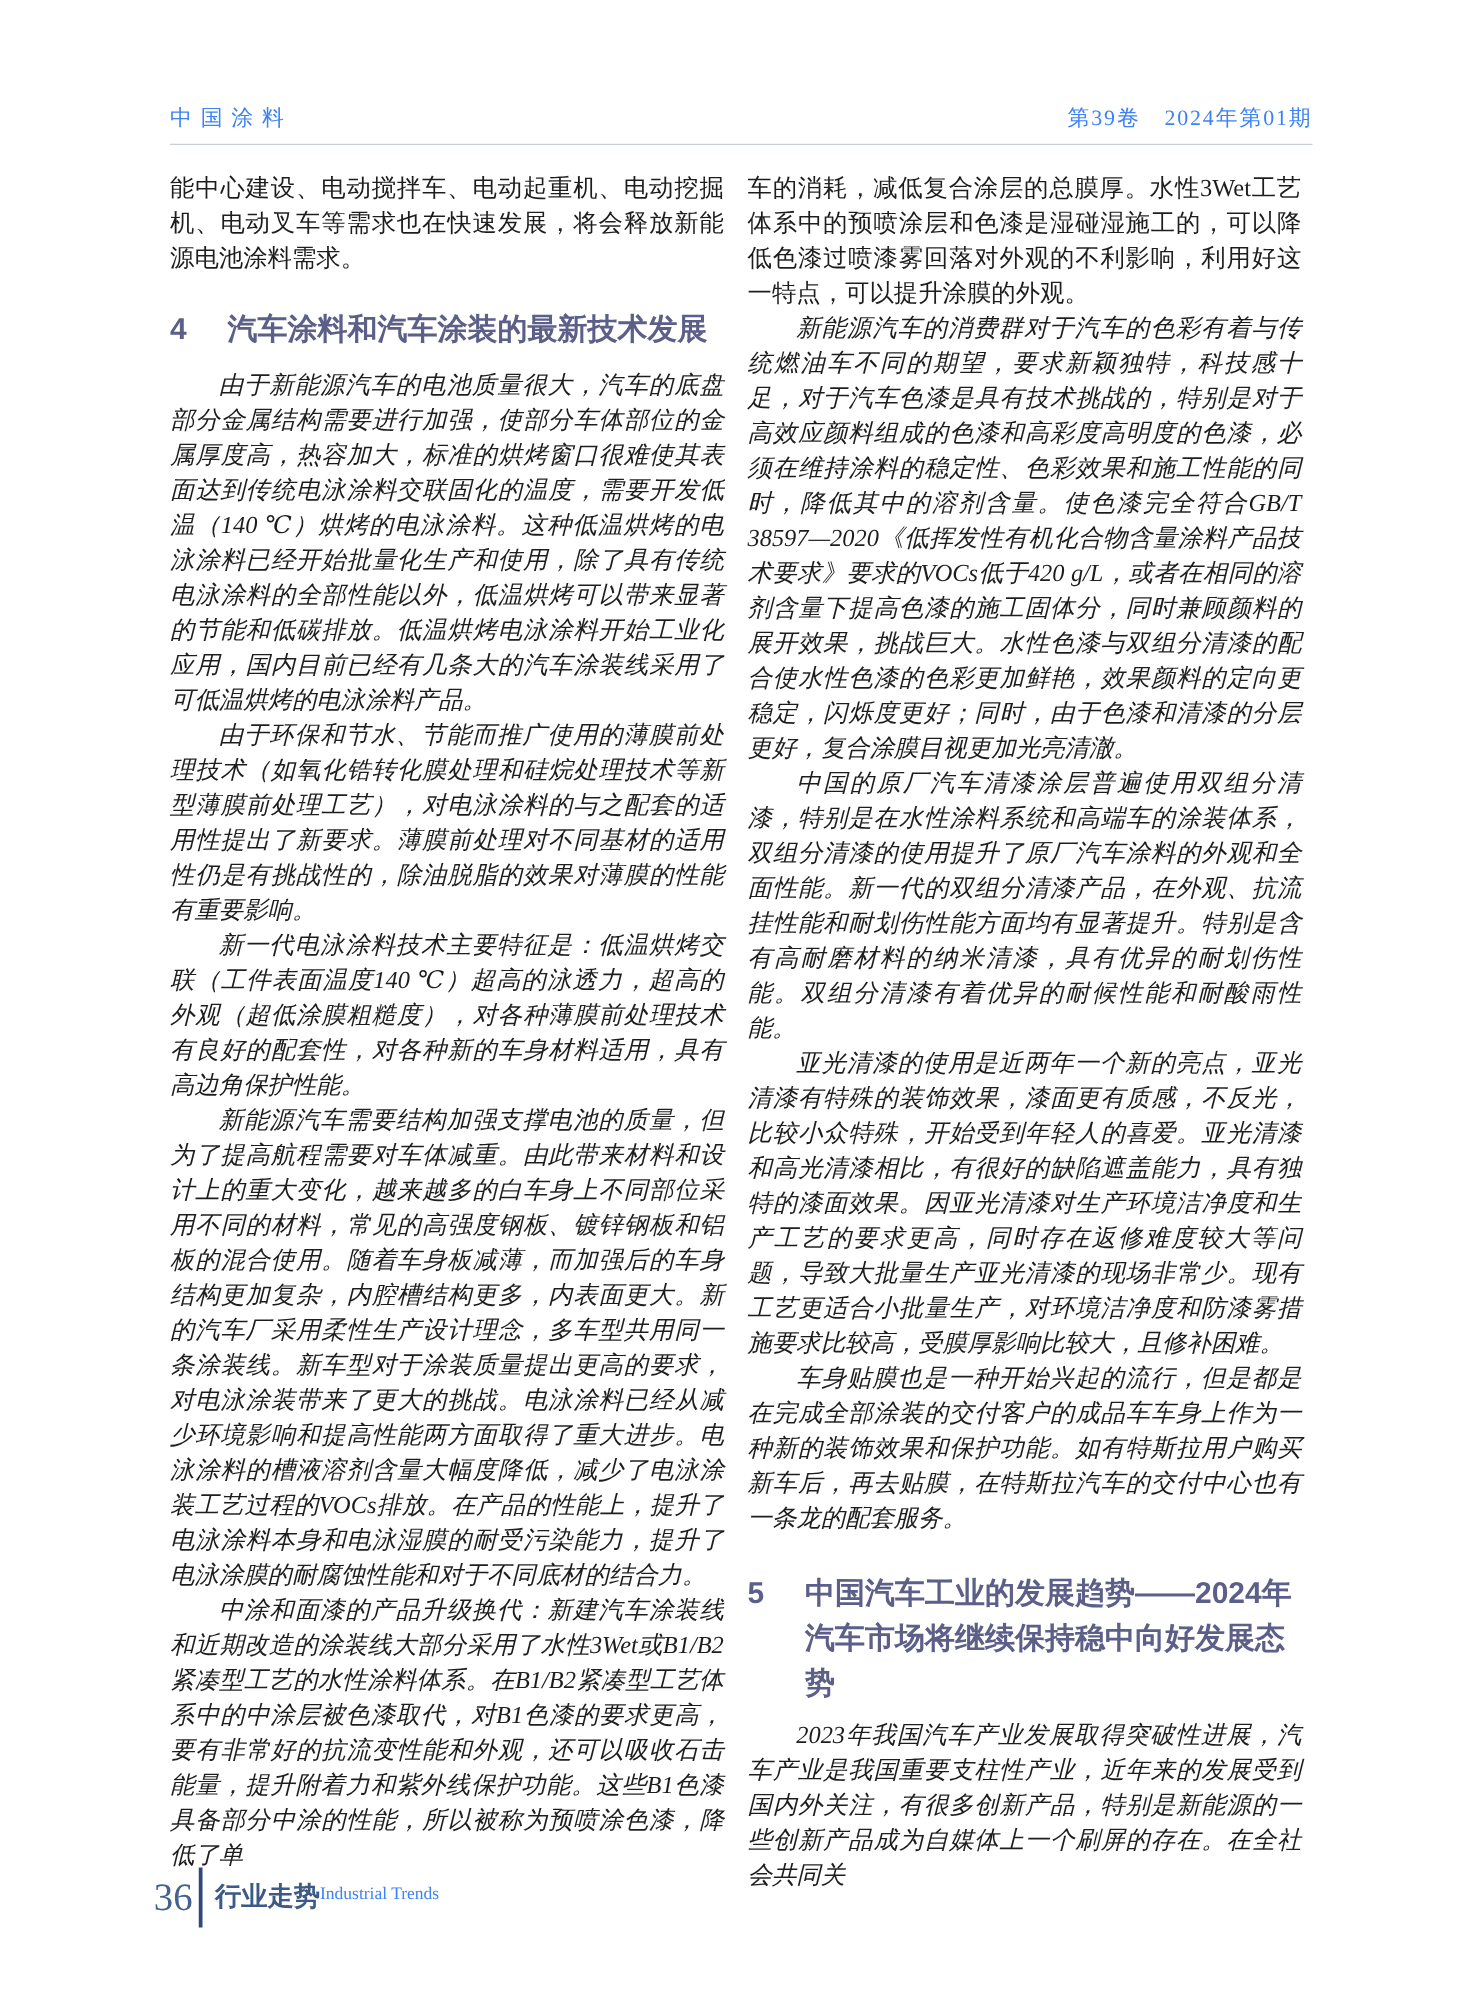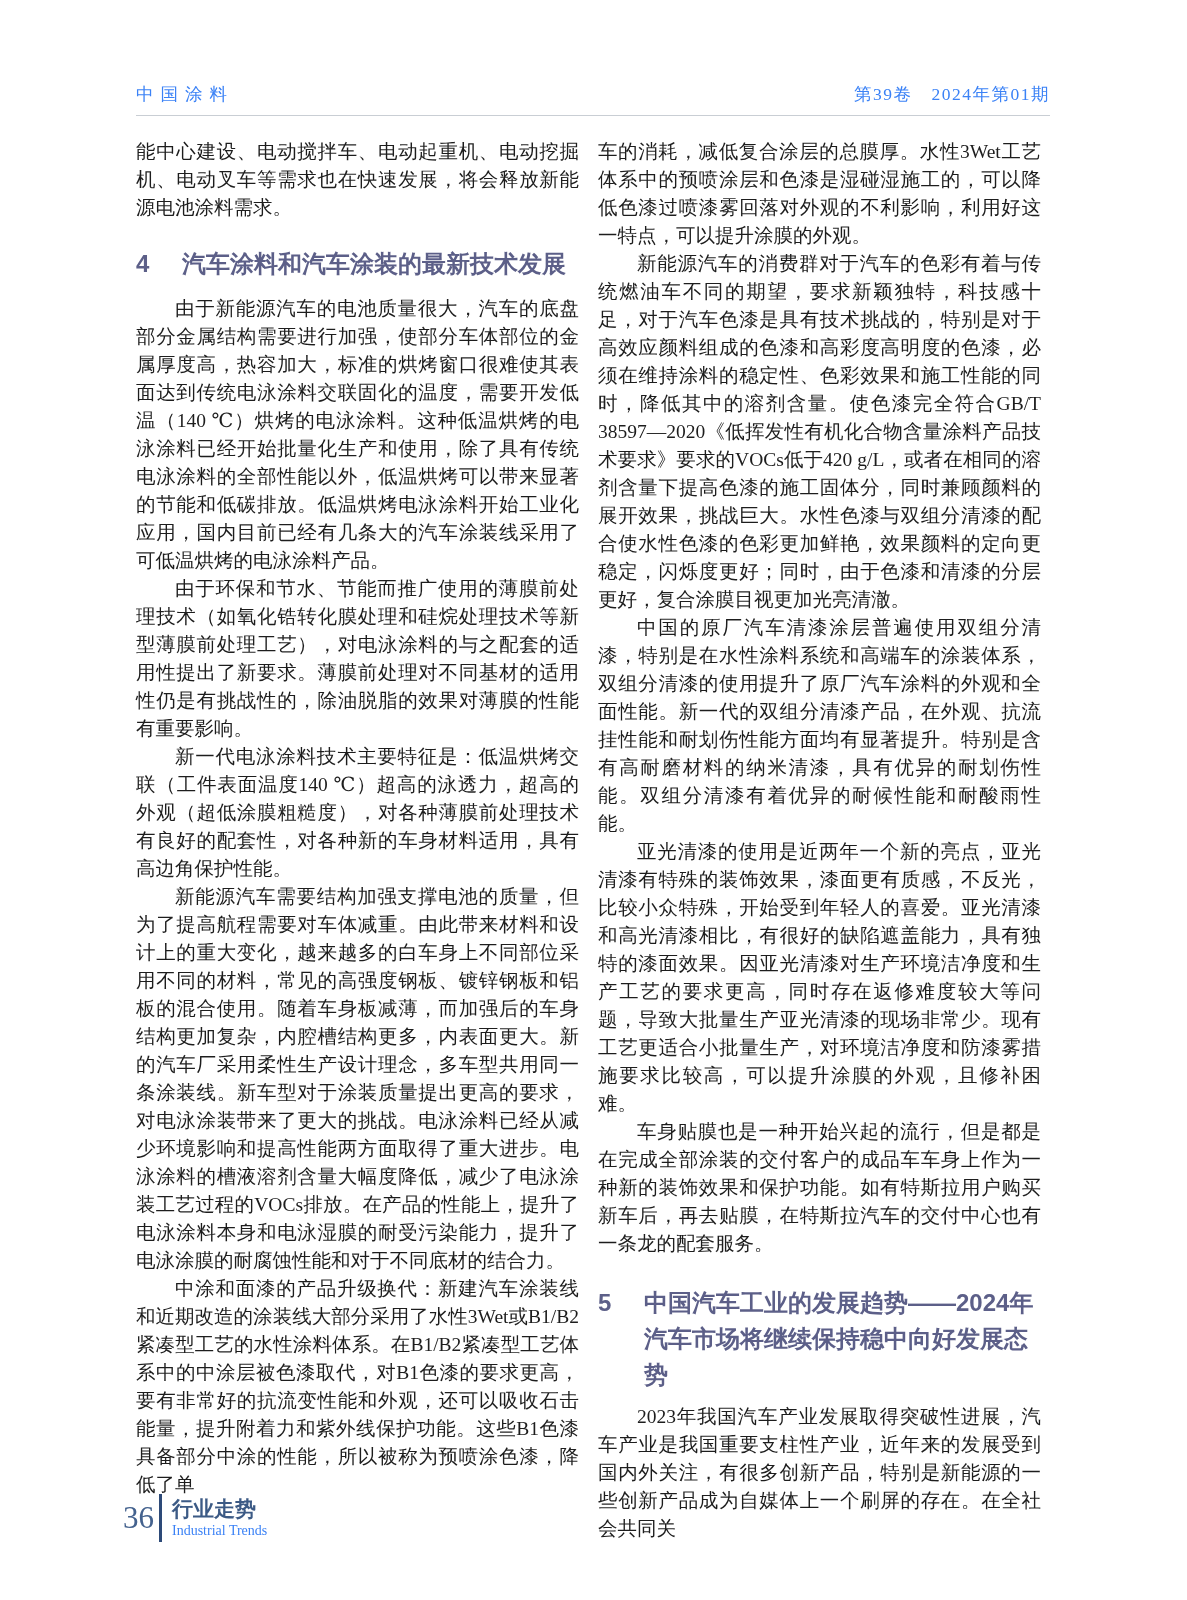--- a/index.html
+++ b/index.html
@@ -22,21 +22,21 @@
   .content {
     position:absolute; left:136px; top:138px; width:915px;
     display:flex; gap:19px;
   }
   .col {
     width:443px; flex:none;
     font-size:19.5px; line-height:28px;
     text-align:justify; color:#1d1d1d;
   }
   .col p { margin:0; }
-  .col p.indent { text-indent:2em; }
+  .col p.indent { text-indent:2em;font-style:italic; }
 
   .section-heading {
     display:flex;
     color:#5c5f88;
     font-family:"Liberation Sans","DejaVu Sans",sans-serif;
     font-weight:bold;
     text-align:left;
   }
   .section-heading .sec-num { width:46px; flex:none; }
   .section-heading .sec-title { flex:1; }
@@ -47,21 +47,21 @@
     position:absolute; left:123px; top:1494px;
     display:flex; align-items:center;
   }
   .page-number {
     font-size:31px; color:#44628e; margin-right:5px;
     font-family:"Liberation Serif","DejaVu Serif",serif;
   }
   .footer-bar {
     width:3px; height:48px; background:#2d4a78; margin-right:10px; flex:none;
   }
-  .footer-labels { display:flex; flex-direction:column; justify-content:center; }
+  .footer-labels { display:flex; justify-content:center; }
   .footer-title {
     font-family:"Liberation Sans","DejaVu Sans",sans-serif;
     font-weight:bold; font-size:21px; line-height:24px; color:#3c5a85;
   }
   .footer-subtitle {
     font-family:"Liberation Serif","DejaVu Serif",serif;
     font-size:14px; line-height:19px; color:#3b82f6;
   }
 </style>
 </head>
@@ -86,21 +86,21 @@
     <p class="indent">由于环保和节水、节能而推广使用的薄膜前处理技术（如氧化锆转化膜处理和硅烷处理技术等新型薄膜前处理工艺），对电泳涂料的与之配套的适用性提出了新要求。薄膜前处理对不同基材的适用性仍是有挑战性的，除油脱脂的效果对薄膜的性能有重要影响。</p>
     <p class="indent">新一代电泳涂料技术主要特征是：低温烘烤交联（工件表面温度140 ℃）超高的泳透力，超高的外观（超低涂膜粗糙度），对各种薄膜前处理技术有良好的配套性，对各种新的车身材料适用，具有高边角保护性能。</p>
     <p class="indent">新能源汽车需要结构加强支撑电池的质量，但为了提高航程需要对车体减重。由此带来材料和设计上的重大变化，越来越多的白车身上不同部位采用不同的材料，常见的高强度钢板、镀锌钢板和铝板的混合使用。随着车身板减薄，而加强后的车身结构更加复杂，内腔槽结构更多，内表面更大。新的汽车厂采用柔性生产设计理念，多车型共用同一条涂装线。新车型对于涂装质量提出更高的要求，对电泳涂装带来了更大的挑战。电泳涂料已经从减少环境影响和提高性能两方面取得了重大进步。电泳涂料的槽液溶剂含量大幅度降低，减少了电泳涂装工艺过程的VOCs排放。在产品的性能上，提升了电泳涂料本身和电泳湿膜的耐受污染能力，提升了电泳涂膜的耐腐蚀性能和对于不同底材的结合力。</p>
     <p class="indent">中涂和面漆的产品升级换代：新建汽车涂装线和近期改造的涂装线大部分采用了水性3Wet或B1/B2紧凑型工艺的水性涂料体系。在B1/B2紧凑型工艺体系中的中涂层被色漆取代，对B1色漆的要求更高，要有非常好的抗流变性能和外观，还可以吸收石击能量，提升附着力和紫外线保护功能。这些B1色漆具备部分中涂的性能，所以被称为预喷涂色漆，降低了单</p>
   </div>
 
   <div class="col">
     <p>车的消耗，减低复合涂层的总膜厚。水性3Wet工艺体系中的预喷涂层和色漆是湿碰湿施工的，可以降低色漆过喷漆雾回落对外观的不利影响，利用好这一特点，可以提升涂膜的外观。</p>
     <p class="indent">新能源汽车的消费群对于汽车的色彩有着与传统燃油车不同的期望，要求新颖独特，科技感十足，对于汽车色漆是具有技术挑战的，特别是对于高效应颜料组成的色漆和高彩度高明度的色漆，必须在维持涂料的稳定性、色彩效果和施工性能的同时，降低其中的溶剂含量。使色漆完全符合GB/T 38597—2020《低挥发性有机化合物含量涂料产品技术要求》要求的VOCs低于420 g/L，或者在相同的溶剂含量下提高色漆的施工固体分，同时兼顾颜料的展开效果，挑战巨大。水性色漆与双组分清漆的配合使水性色漆的色彩更加鲜艳，效果颜料的定向更稳定，闪烁度更好；同时，由于色漆和清漆的分层更好，复合涂膜目视更加光亮清澈。</p>
     <p class="indent">中国的原厂汽车清漆涂层普遍使用双组分清漆，特别是在水性涂料系统和高端车的涂装体系，双组分清漆的使用提升了原厂汽车涂料的外观和全面性能。新一代的双组分清漆产品，在外观、抗流挂性能和耐划伤性能方面均有显著提升。特别是含有高耐磨材料的纳米清漆，具有优异的耐划伤性能。双组分清漆有着优异的耐候性能和耐酸雨性能。</p>
-    <p class="indent">亚光清漆的使用是近两年一个新的亮点，亚光清漆有特殊的装饰效果，漆面更有质感，不反光，比较小众特殊，开始受到年轻人的喜爱。亚光清漆和高光清漆相比，有很好的缺陷遮盖能力，具有独特的漆面效果。因亚光清漆对生产环境洁净度和生产工艺的要求更高，同时存在返修难度较大等问题，导致大批量生产亚光清漆的现场非常少。现有工艺更适合小批量生产，对环境洁净度和防漆雾措施要求比较高，可以提升涂膜的外观，且修补困难。</p>
+    <p class="indent">亚光清漆的使用是近两年一个新的亮点，亚光清漆有特殊的装饰效果，漆面更有质感，不反光，比较小众特殊，开始受到年轻人的喜爱。亚光清漆和高光清漆相比，有很好的缺陷遮盖能力，具有独特的漆面效果。因亚光清漆对生产环境洁净度和生产工艺的要求更高，同时存在返修难度较大等问题，导致大批量生产亚光清漆的现场非常少。现有工艺更适合小批量生产，对环境洁净度和防漆雾措施要求比较高，受膜厚影响比较大，且修补困难。</p>
     <p class="indent">车身贴膜也是一种开始兴起的流行，但是都是在完成全部涂装的交付客户的成品车车身上作为一种新的装饰效果和保护功能。如有特斯拉用户购买新车后，再去贴膜，在特斯拉汽车的交付中心也有一条龙的配套服务。</p>
 
     <div class="section-heading heading-5">
       <span class="sec-num">5</span>
       <span class="sec-title">中国汽车工业的发展趋势——2024年汽车市场将继续保持稳中向好发展态势</span>
     </div>
 
     <p class="indent">2023年我国汽车产业发展取得突破性进展，汽车产业是我国重要支柱性产业，近年来的发展受到国内外关注，有很多创新产品，特别是新能源的一些创新产品成为自媒体上一个刷屏的存在。在全社会共同关</p>
   </div>
 

